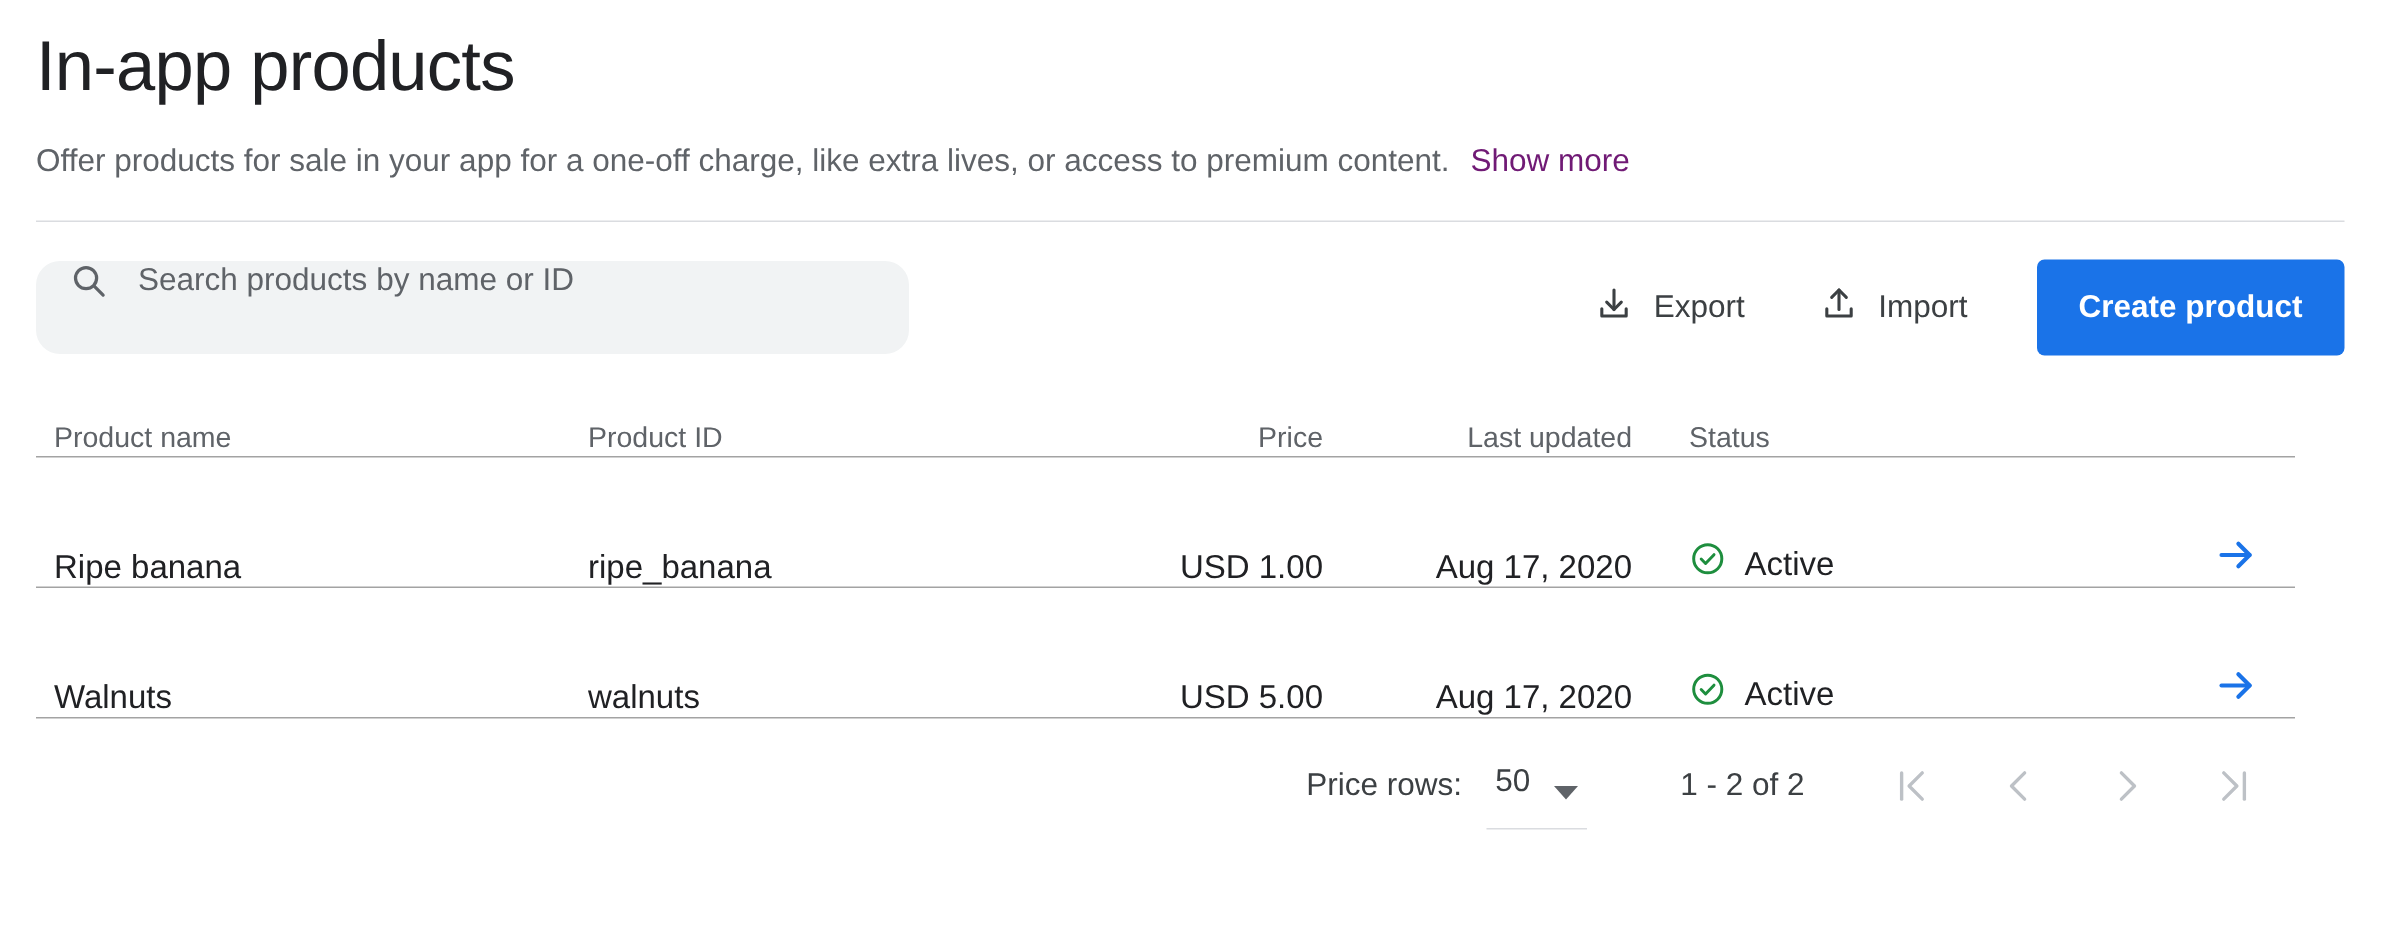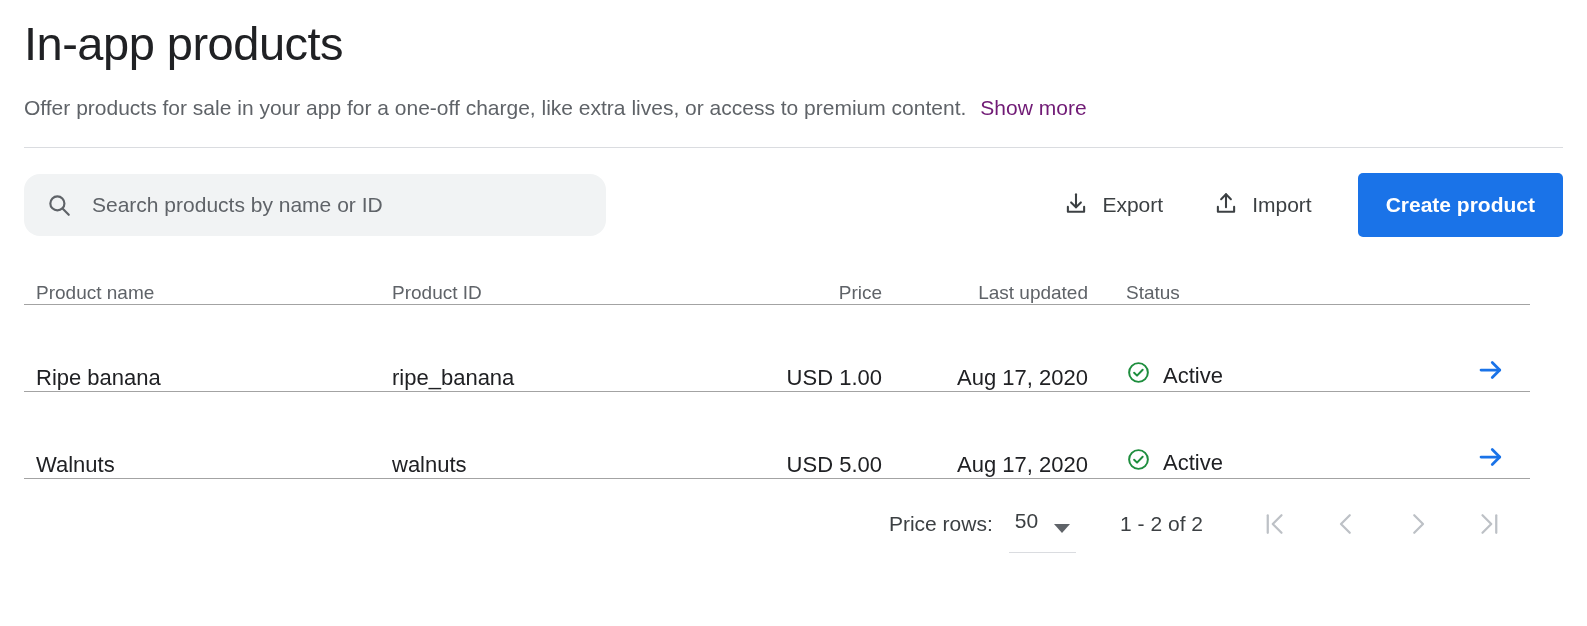--- a/index.html
+++ b/index.html
@@ -61,21 +61,21 @@
     align-items: center;
     margin-top: 26px;
     height: 62px;
   }
   .search-box {
     width: 582px;
     height: 62px;
     background: #f1f3f4;
     border-radius: 16px;
     display: flex;
-    align-items: center;
+    align-items: flex-start;
     padding: 0 22px;
     box-sizing: border-box;
   }
   .search-icon { flex: 0 0 auto; display: flex; }
   .search-input {
     border: 0;
     outline: 0;
     background: transparent;
     font-family: "Liberation Sans", sans-serif;
     font-size: 21px;
@@ -175,21 +175,21 @@
     left: 0; right: 0; bottom: -10px;
     height: 1px;
     background: #dadce0;
   }
   .caret {
     width: 0; height: 0;
     border-left: 8px solid transparent;
     border-right: 8px solid transparent;
     border-top: 9px solid #5f6368;
   }
-  .range-label { margin-left: 44px; color: #3c4043; }
+  .range-label { margin-left: 62px; color: #3c4043; }
   .pager { display: flex; align-items: center; margin-left: 48px; gap: 26px; }
   .pager-btn {
     background: none; border: 0; padding: 6px 8px;
     display: inline-flex; line-height: 0; cursor: pointer;
   }
 </style>
 </head>
 <body>
 
 <div class="page">

